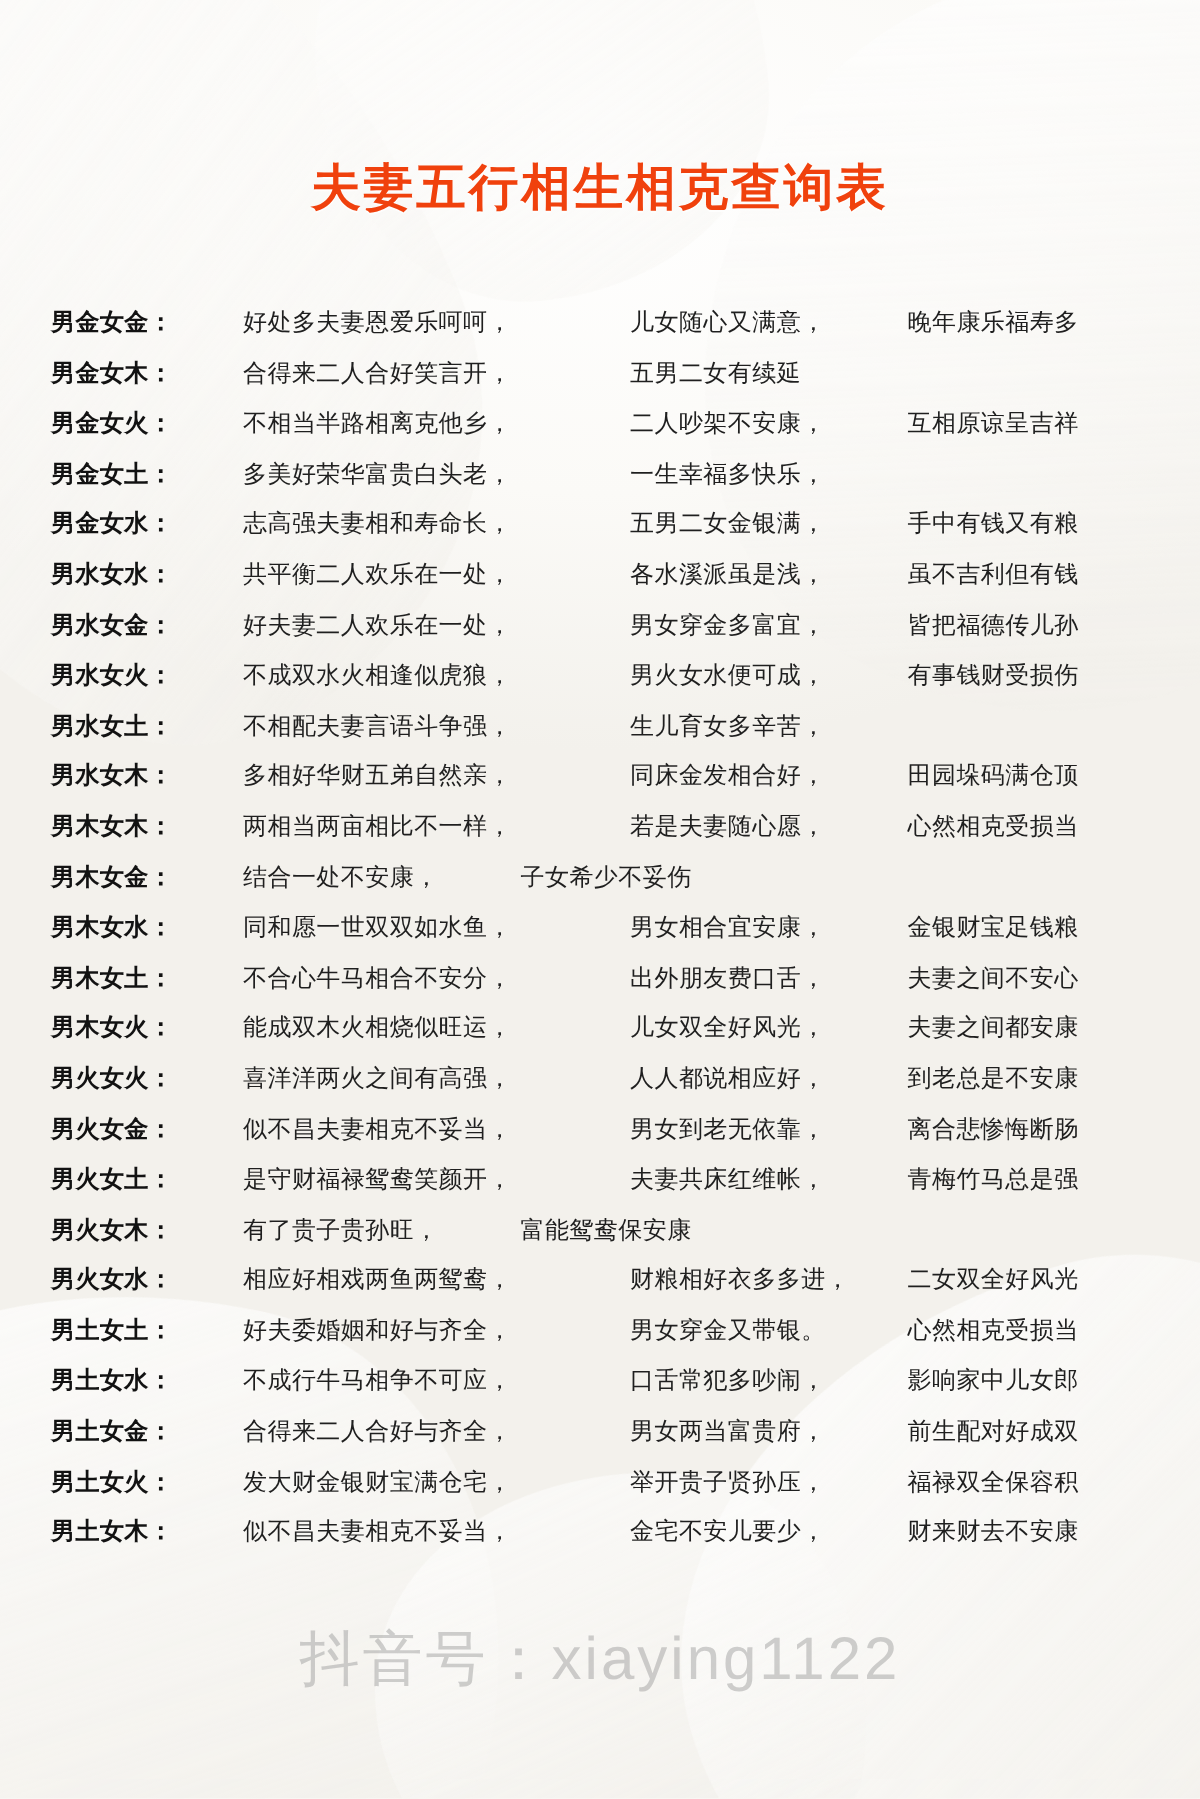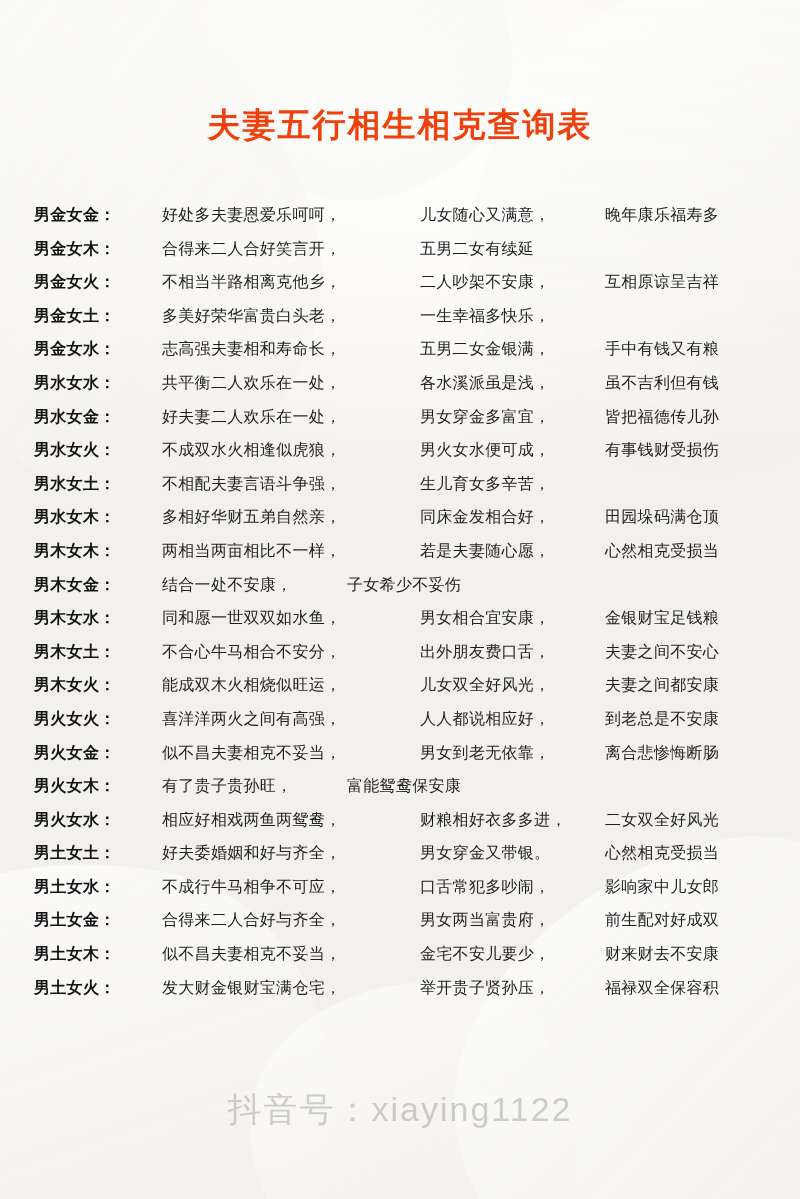--- a/index.html
+++ b/index.html
@@ -85,21 +85,21 @@
   .col-c {
     flex: 1 1 auto;
   }
 
   .watermark {
     position: absolute;
     left: 0;
     right: 0;
     bottom: 66px;
     text-align: center;
-    font-size: 34px;
+    font-size: 40px;
     color: rgba(150,150,150,0.45);
     letter-spacing: 2px;
     z-index: 3;
     user-select: none;
   }
 </style>
 </head>
 <body>
 
 <div class="page">
@@ -205,20 +205,26 @@
           <span class="col-b">人人都说相应好，</span>
           <span class="col-c">到老总是不安康</span>
         </div>
         <div class="row">
           <span class="col-pair">男火女金：</span>
           <span class="col-a">似不昌夫妻相克不妥当，</span>
           <span class="col-b">男女到老无依靠，</span>
           <span class="col-c">离合悲惨悔断肠</span>
         </div>
         <div class="row">
+          <span class="col-pair">男火女土：</span>
+          <span class="col-a">是守财福禄鸳鸯笑颜开，</span>
+          <span class="col-b">夫妻共床红维帐，</span>
+          <span class="col-c">青梅竹马总是强</span>
+        </div>
+        <div class="row">
           <span class="col-pair">男火女木：</span>
           <span class="col-b">有了贵子贵孙旺，</span>
           <span class="col-c">富能鸳鸯保安康</span>
         </div>
         <div class="row">
           <span class="col-pair">男火女水：</span>
           <span class="col-a">相应好相戏两鱼两鸳鸯，</span>
           <span class="col-b">财粮相好衣多多进，</span>
           <span class="col-c">二女双全好风光</span>
         </div>
@@ -234,28 +240,28 @@
           <span class="col-b">口舌常犯多吵闹，</span>
           <span class="col-c">影响家中儿女郎</span>
         </div>
         <div class="row">
           <span class="col-pair">男土女金：</span>
           <span class="col-a">合得来二人合好与齐全，</span>
           <span class="col-b">男女两当富贵府，</span>
           <span class="col-c">前生配对好成双</span>
         </div>
         <div class="row">
+          <span class="col-pair">男土女火：</span>
+          <span class="col-a">发大财金银财宝满仓宅，</span>
+          <span class="col-b">举开贵子贤孙压，</span>
+          <span class="col-c">福禄双全保容积</span>
+        </div>
+        <div class="row">
           <span class="col-pair">男土女木：</span>
           <span class="col-a">似不昌夫妻相克不妥当，</span>
           <span class="col-b">金宅不安儿要少，</span>
           <span class="col-c">财来财去不安康</span>
         </div>
-        <div class="row">
-          <span class="col-pair">男土女火：</span>
-          <span class="col-a">发大财金银财宝满仓宅，</span>
-          <span class="col-b">举开贵子贤孙压，</span>
-          <span class="col-c">福禄双全保容积</span>
-        </div>
       </div>
   </div>
 
   <div class="watermark">抖音号：xiaying1122</div>
 </div>
 
 </body></html>

